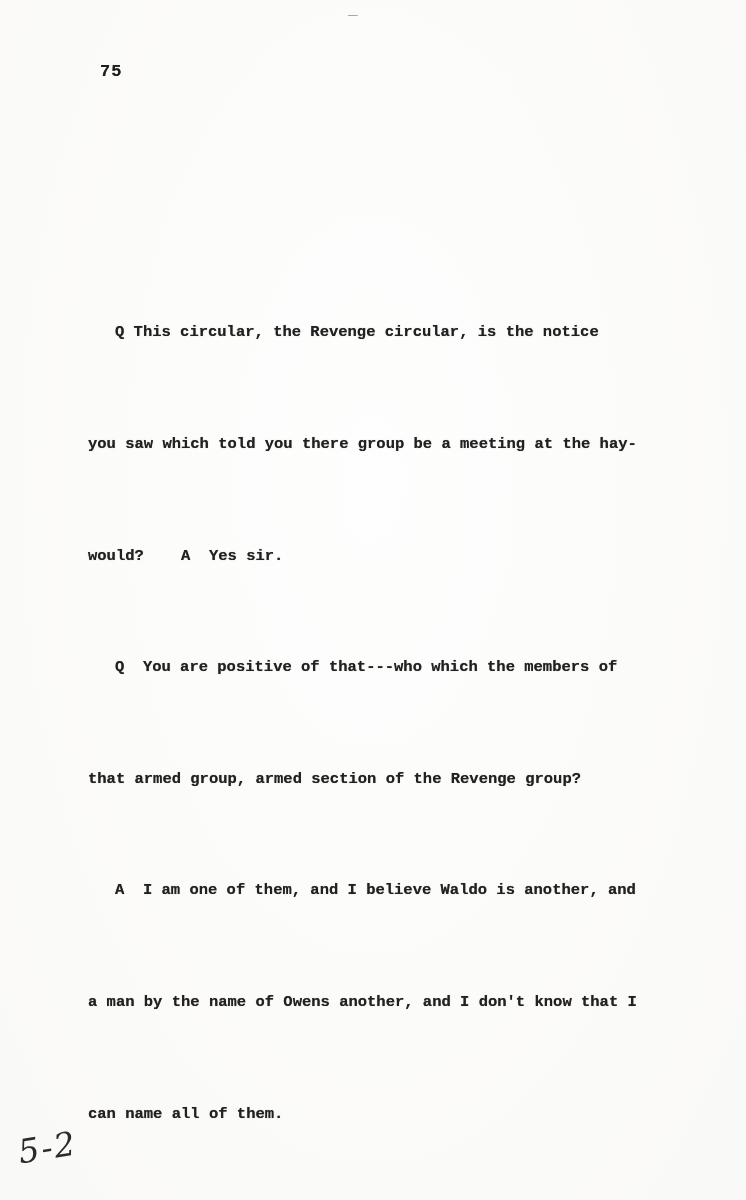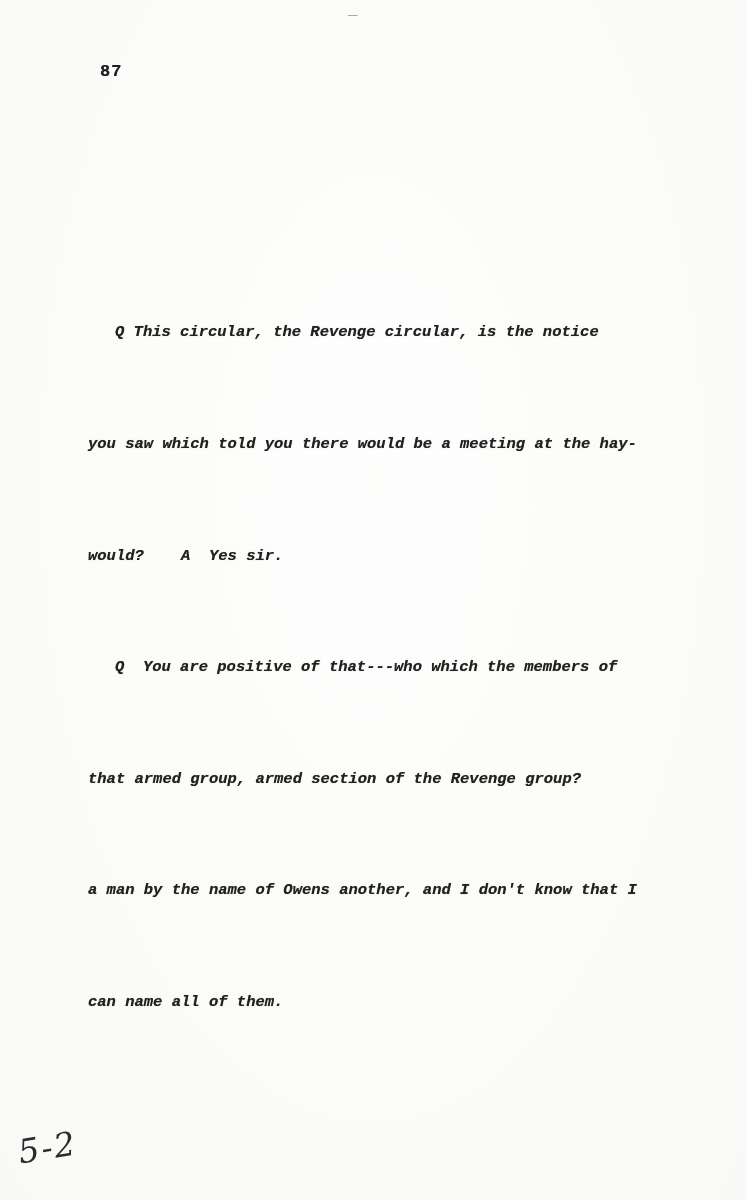--- a/index.html
+++ b/index.html
@@ -46,21 +46,20 @@
     width: 600px;
     font-size: 15.5px;
     line-height: 37.2px;
     font-weight: bold;
     color: #222120;
     white-space: pre;
     text-shadow: 0 0 0.7px rgba(30,30,30,0.65);
   }
   .ln {
     height: 37.2px;
-    font-style: italic;
   }
   .ind {
     padding-left: 27px;
   }
   .handwritten-mark {
     position: absolute;
     left: 18px;
     top: 1128px;
     font-family: "DejaVu Serif", serif;
     font-style: italic;
@@ -70,28 +69,29 @@
     letter-spacing: 2px;
   }
 </style>
 </head>
 <body>
 
 <div class="page">
 
   <span class="top-dash">—</span>
 
-  <div class="page-number">87</div>
+  <div class="page-number">75</div>
 
   <div class="transcript">
     <div class="ln ind">Q This circular, the Revenge circular, is the notice</div>
-    <div class="ln">you saw which told you there would be a meeting at the hay-</div>
+    <div class="ln">you saw which told you there group be a meeting at the hay-</div>
     <div class="ln">would?    A  Yes sir.</div>
     <div class="ln ind">Q  You are positive of that---who which the members of</div>
     <div class="ln">that armed group, armed section of the Revenge group?</div>
+    <div class="ln ind">A  I am one of them, and I believe Waldo is another, and</div>
     <div class="ln">a man by the name of Owens another, and I don't know that I</div>
     <div class="ln">can name all of them.</div>
     
     
     
     
     
     
     
     

